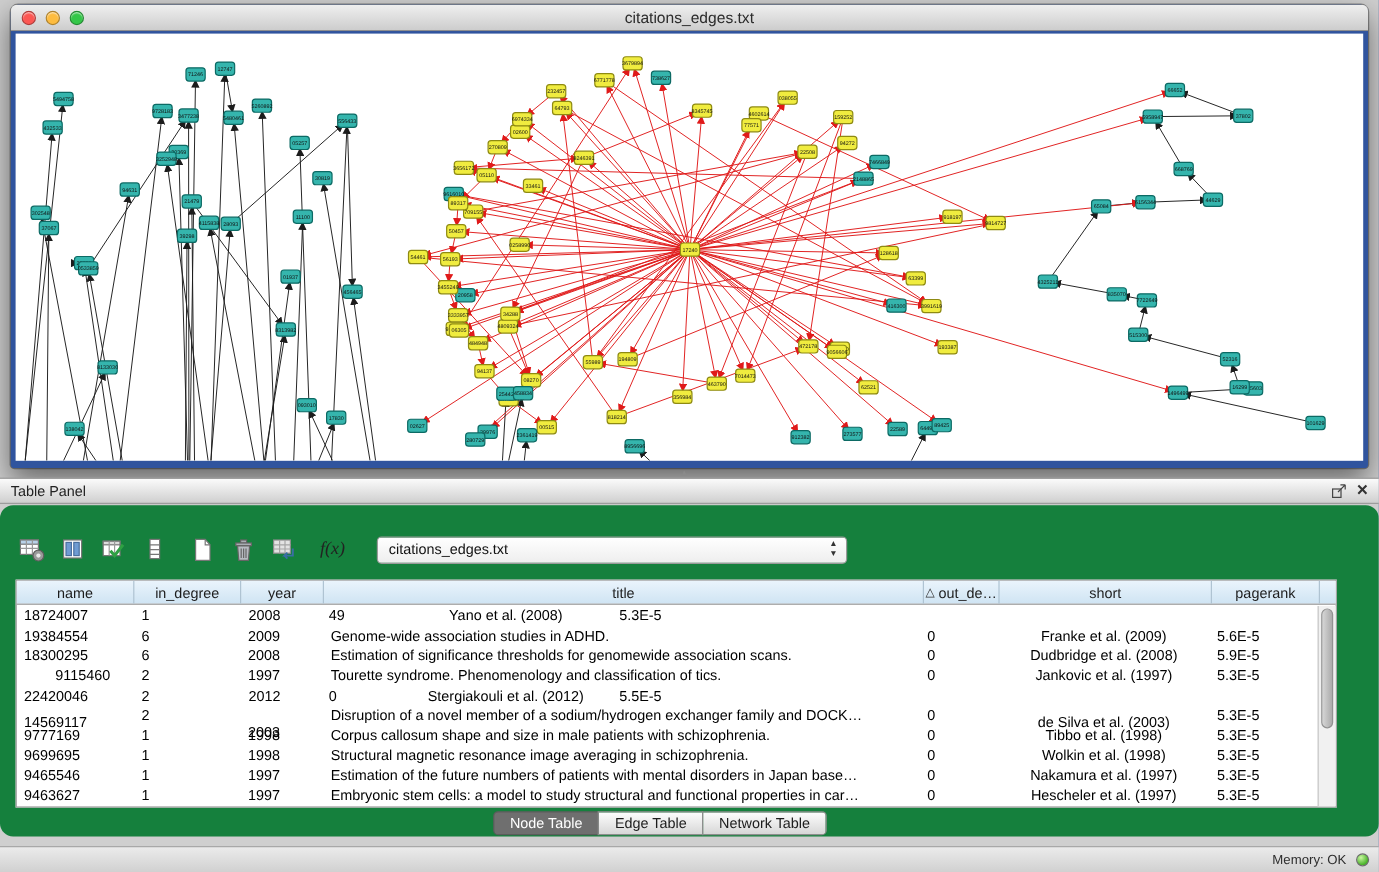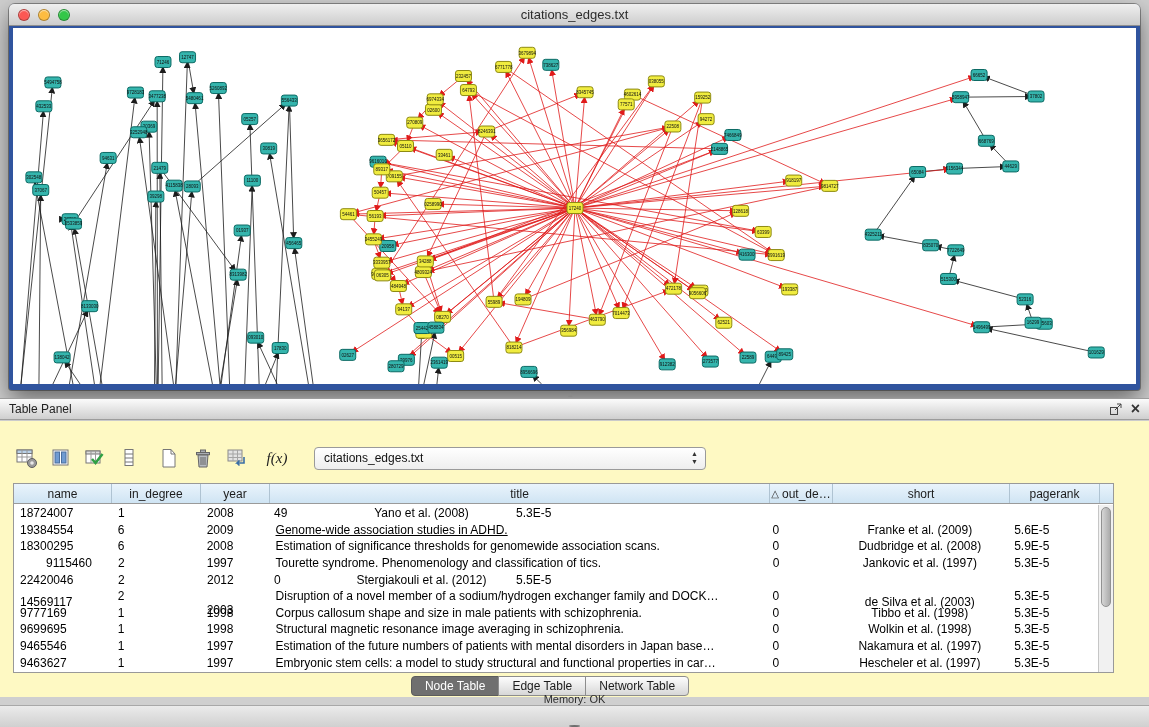--- a/index.html
+++ b/index.html
@@ -24,21 +24,21 @@
 
   
   .panel-header { position:absolute; left:0; top:398px; width:1149px; height:22px;
     background:linear-gradient(#fbfbfb,#cfcfcf); border-top:1px solid #9c9c9c; border-bottom:1px solid #9c9c9c;
     display:flex; align-items:center; padding:0 9px; font-size:12px; color:#222; }
   .panel-header .spacer { flex:1; }
   .panel-header .hbtn { background:none; border:none; cursor:pointer; display:flex; align-items:center; margin-left:8px; }
   .close-x { font-size:16px; font-weight:bold; color:#333; line-height:12px; }
 
   
-  .panel-body { position:absolute; left:0; top:421px; width:1149px; height:276px; background:#fef9c3; }
+  .panel-body { position:absolute; left:0; top:421px; width:1149px; height:276px; background:#15803d;border-radius:11px; }
 
   .toolbar { position:absolute; left:14px; top:22px; height:30px; display:flex; align-items:center; }
   .tb { width:26px; height:26px; border:none; background:none; cursor:pointer; display:flex; align-items:center;
     justify-content:center; margin-right:8px; }
   .tb.gap { margin-right:14px; }
   .fx { font-style:italic; font-family:"Liberation Serif", serif; font-size:15px; color:#222; }
   .combo { margin-left:16px; width:392px; height:23px; border:1px solid #9a9a9a; border-radius:4px;
     background:linear-gradient(#ffffff,#eeeeee); display:flex; align-items:center; padding-left:9px;
     font-size:12px; color:#111; cursor:pointer; position:relative; }
   .combo .arrows { position:absolute; right:7px; top:2px; font-size:7px; line-height:8px; color:#333; text-align:center; }
@@ -63,21 +63,21 @@
   .tabs { position:absolute; left:0; top:255px; width:1101px; display:flex; justify-content:center; }
   .tab { font-size:12px; padding:2px 13px; height:20px; border:1px solid #8d8d8d; margin-left:-1px; cursor:pointer;
     background:linear-gradient(#fdfdfd,#d7d7d7); color:#1c1c1c; }
   .tab:first-child { border-radius:4px 0 0 4px; }
   .tab:last-child { border-radius:0 4px 4px 0; }
   .tab.sel { background:#6f6f6f; color:#ffffff; border-color:#5c5c5c; }
 
   
   .statusbar { position:absolute; left:0; bottom:0; width:1149px; height:22px;
     background:linear-gradient(#ebebeb,#d0d0d0); border-top:1px solid #a8a8a8;
-    display:flex; align-items:center; justify-content:flex-end; padding:0 8px; gap:20px;flex-direction:column; }
+    display:flex; align-items:center; justify-content:flex-end; padding:0 8px; gap:8px; }
   .mem-label { font-size:11px; color:#2d2d2d; }
   .mem-dot { width:11px; height:11px; border-radius:50%; border:1px solid #6e6e6e;
     background:radial-gradient(circle at 35% 30%, #c9f7a0, #49b32a 70%); }
 </style>
 </head>
 <body>
 
 <div class="net-window">
   <div class="titlebar">
     <div class="lights">
@@ -851,21 +851,21 @@
           <div class="td c1" style="width: 89px;">1</div>
           <div class="td c2" style="width: 69px;">2008</div>
           <div class="td c4" style="width: 63px;">49</div>
           <div class="td c5" style="width: 177px;">Yano et al. (2008)</div>
           <div class="td c6" style="width: 90px;">5.3E-5</div>
         </div>
         <div class="tr">
           <div class="td c0" style="width: 98px;">19384554</div>
           <div class="td c1" style="width: 89px;">6</div>
           <div class="td c2" style="width: 69px;">2009</div>
-          <div class="td c3" style="width: 500px; text-decoration: underline;">Genome-wide association studies in ADHD.</div>
+          <div class="td c3" style="width: 500px;">Genome-wide association studies in ADHD.</div>
           <div class="td c4" style="width: 63px;">0</div>
           <div class="td c5" style="width: 177px;">Franke et al. (2009)</div>
           <div class="td c6" style="width: 90px;">5.6E-5</div>
         </div>
         <div class="tr">
           <div class="td c0" style="width: 98px;">18300295</div>
           <div class="td c1" style="width: 89px;">6</div>
           <div class="td c2" style="width: 69px;">2008</div>
           <div class="td c3" style="width: 500px;">Estimation of significance thresholds for genomewide association scans.</div>
           <div class="td c4" style="width: 63px;">0</div>

